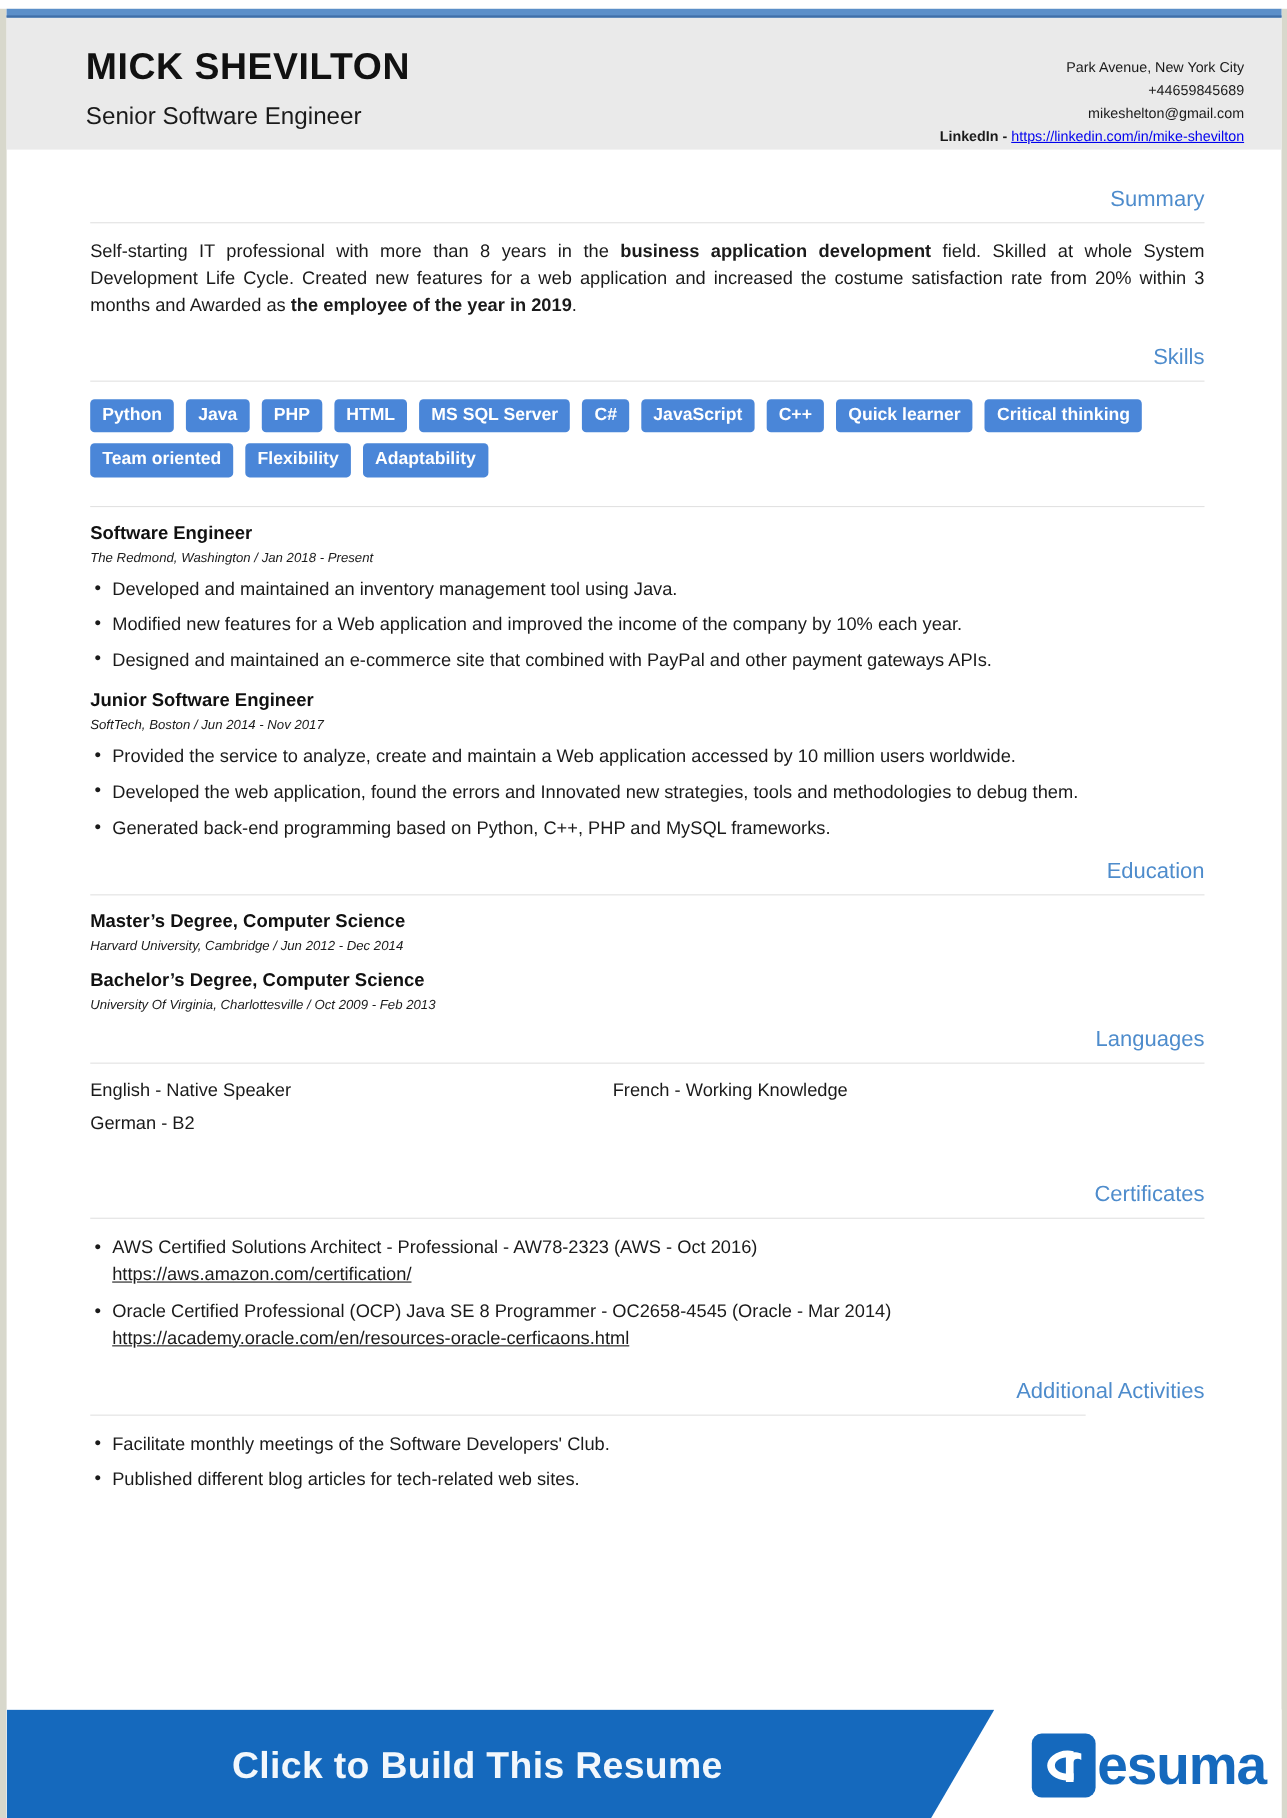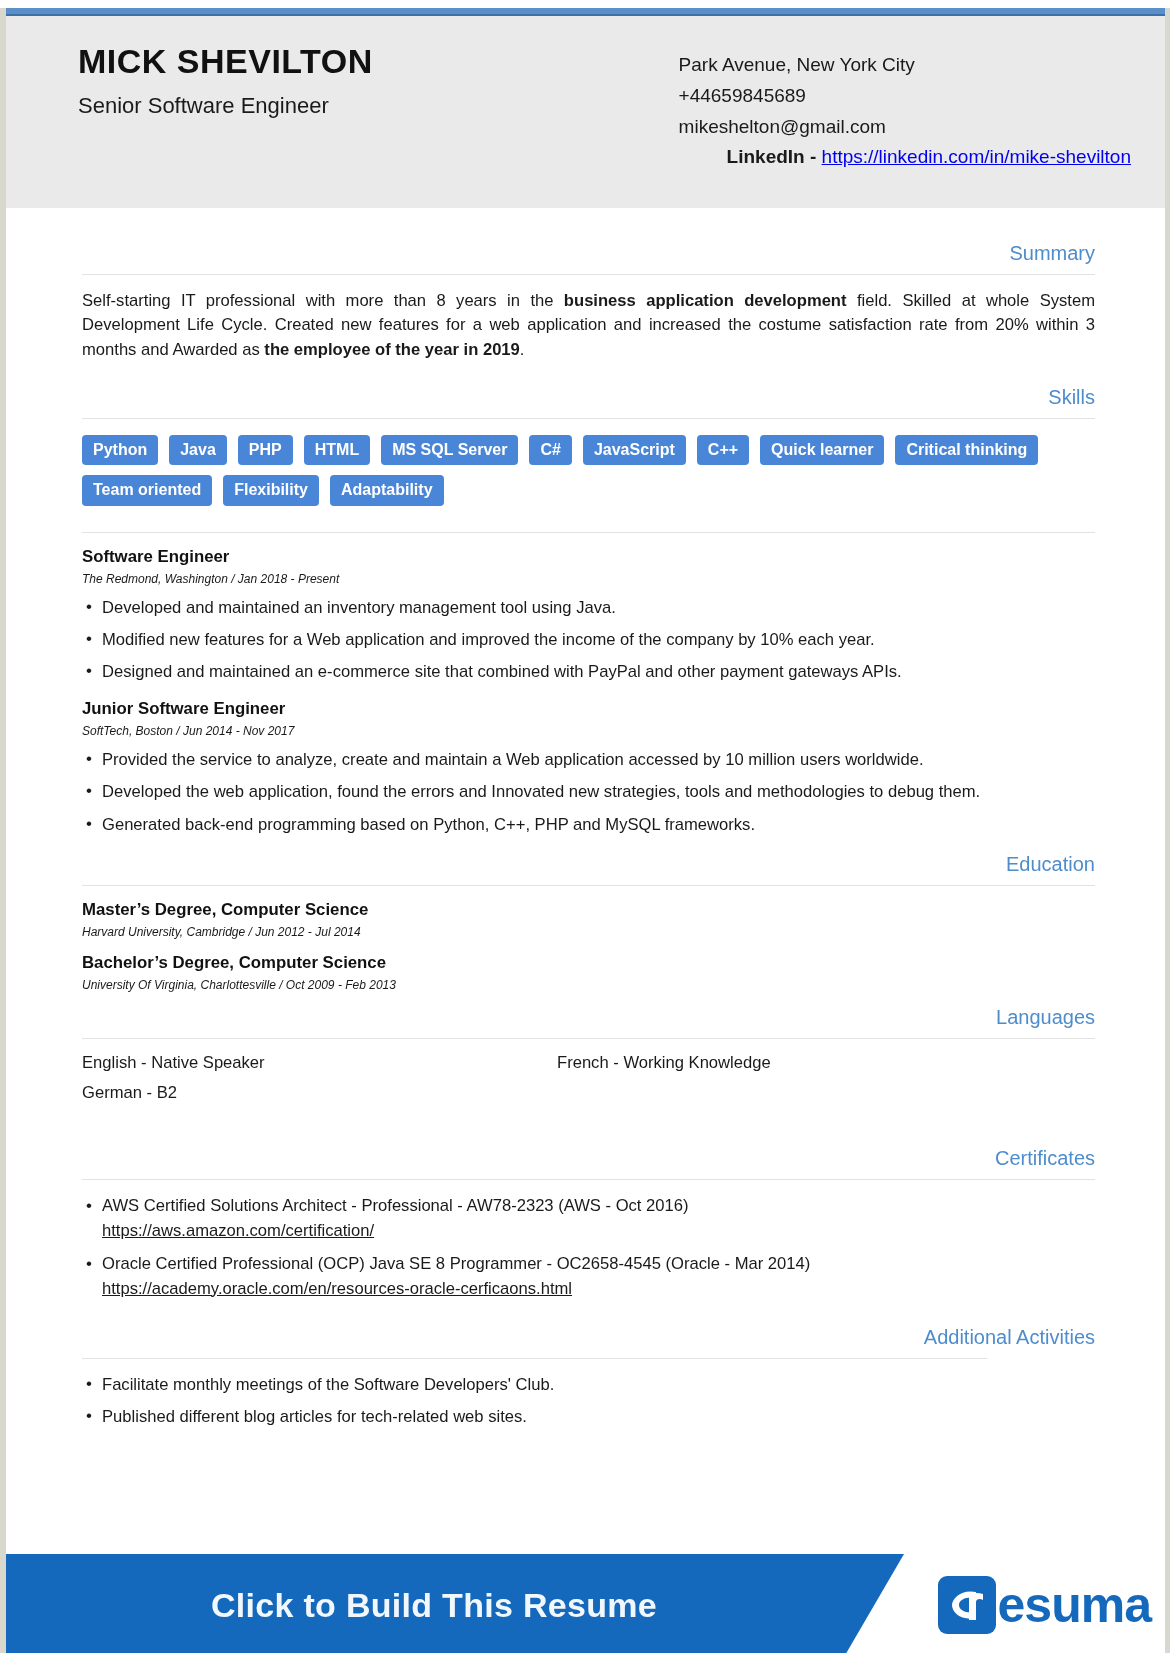--- a/index.html
+++ b/index.html
@@ -20,43 +20,43 @@
   }
   .topbar {
     position:absolute; top:0; left:0; right:0;
     height:8px; background:#5b8fc9;
     border-bottom:2px solid #3f6fa8;
   }
   
   .header {
     margin-top:8px;
     background:#eaeaea;
-    height:200px;
+    height:128px;
     padding:26px 34px 0 72px;
     display:flex;
     justify-content:space-between;
     align-items:flex-start;
   }
   .h-left { padding-top:8px; }
   .name {
     font-size:34px;
     font-weight:bold;
     letter-spacing:0.5px;
     color:#111111;
     line-height:1.15;
   }
   .title {
     font-size:22px;
     color:#1a1a1a;
     margin-top:12px;
     font-weight:400;
   }
   .h-right {
-    text-align:left;
-    font-size:19px;
+    text-align:right;
+    font-size:13px;
     color:#1a1a1a;
     line-height:1.62;
     padding-top:16px;
   }
   .h-right div { white-space:nowrap; }
   .linkedin-label { font-weight:600;padding-left:48px; }
   .linkedin-url { text-decoration:underline; }
 
   
   .content { padding:34px 70px 0 76px; }
@@ -267,21 +267,21 @@
           </div>
         </div>
     </div>
 
     <div class="section" style="margin-top:16px;">
       <div class="sec-head">Education</div>
       <div class="rule"></div>
       <div id="education-list">
           <div class="entry">
             <div class="entry-title">Master’s Degree, Computer Science</div>
-            <div class="entry-sub last">Harvard University, Cambridge / Jun 2012 - Jul 2014</div>
+            <div class="entry-sub last">Harvard University, Cambridge / Jun 2012 - Dec 2014</div>
           </div>
           <div class="entry">
             <div class="entry-title">Bachelor’s Degree, Computer Science</div>
             <div class="entry-sub last">University Of Virginia, Charlottesville / Oct 2009 - Feb 2013</div>
           </div>
         </div>
     </div>
 
     <div class="section" style="margin-top:12px;">
       <div class="sec-head">Languages</div>

